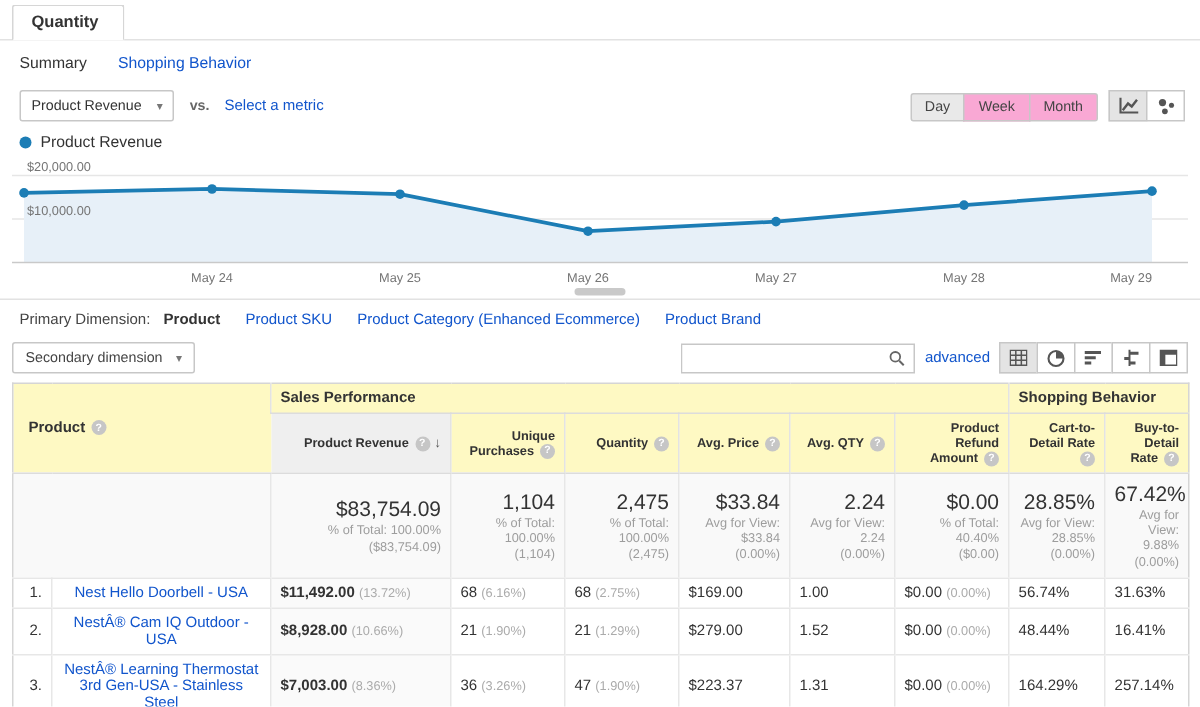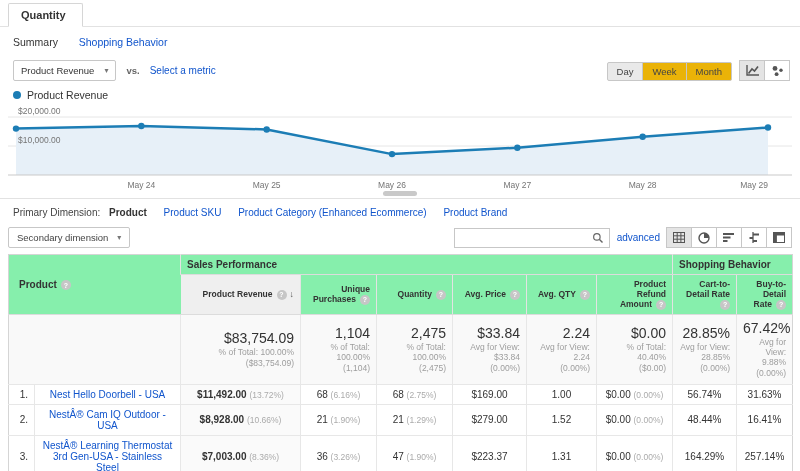--- a/index.html
+++ b/index.html
@@ -31,21 +31,21 @@
   .dd {
     display:inline-flex; align-items:center; gap:10px;
     border:1px solid #c7c7c7; border-radius:2px; background:#fff;
     padding:4px 7px; font-size:9.5px; color:#333; cursor:pointer;
   }
   .caret { font-size:8px; color:#777; }
   .vs { color:#666; font-size:9.5px; font-weight:bold; margin:0 10px; }
   .metric-right { display:flex; align-items:flex-end; gap:8px; padding-right:2px; }
   .btn-group { display:inline-flex; }
   .gbtn {
-    border:1px solid #c7c7c7; background:#eab308; color:#444; font-size:9.5px;
+    border:1px solid #c7c7c7; background:#f9a8d4; color:#444; font-size:9.5px;
     padding:3px 9px; margin-left:-1px; cursor:pointer; font-family:inherit;
   }
   .gbtn:first-child { margin-left:0; border-radius:2px 0 0 2px; }
   .gbtn:last-child { border-radius:0 2px 2px 0; }
   .gbtn.active { background:#e9e9e9; }
   .ibtn {
     border:1px solid #c7c7c7; background:#fff; width:26px; height:21px;
     display:inline-flex; align-items:center; justify-content:center;
     margin-left:-1px; cursor:pointer; padding:0;
   }
@@ -76,41 +76,41 @@
     padding:4px 8px; font-size:9.5px; color:#444; cursor:pointer; font-family:inherit;
   }
   .toolbar-right { display:flex; align-items:center; gap:7px; }
   .searchbox { display:inline-flex; align-items:center; border:1px solid #c7c7c7; height:20px; background:#fff; }
   .searchbox input { border:none; outline:none; width:132px; height:18px; padding:0 4px; font-size:10px; font-family:inherit; }
   .mag { width:22px; height:18px; display:inline-flex; align-items:center; justify-content:center; cursor:pointer; }
   .adv { font-size:10px; }
 
   
   table.ga { border-collapse:collapse; table-layout:fixed; width:784px; margin:0 8px; border:1px solid #d5d5d5; }
-  thead th { background:#86efac; border-bottom:1px solid #dcdcdc; border-left:1px solid #e3e3e3; padding:4px 6px; vertical-align:middle; }
+  thead th { background:#fef9c3; border-bottom:1px solid #dcdcdc; border-left:1px solid #e3e3e3; padding:4px 6px; vertical-align:middle; }
   thead th:first-child { border-left:none; }
   .h-group { text-align:left; font-size:10px; font-weight:bold; color:#333; height:20px; }
   .h-product { text-align:left; font-size:10px; font-weight:bold; color:#333; padding-left:10px; }
   .h-metric { text-align:right; font-size:8.5px; font-weight:bold; color:#333; height:32px; }
   .qicon {
     display:inline-flex; align-items:center; justify-content:center;
     width:10px; height:10px; border-radius:50%; background:#c6c6c6; color:#fff;
     font-size:7px; font-weight:bold; margin-left:4px; vertical-align:middle; flex:none;
   }
   .sort { color:#555; font-size:9px; margin-left:3px; cursor:pointer; }
 
   td { border-left:1px solid #e7e7e7; border-bottom:1px solid #e7e7e7; padding:4px 6px; vertical-align:middle; }
   td:first-child { border-left:none; }
   tr.totals td { background:#f9f9f9; text-align:right; padding:5px 6px 6px 6px; }
   .tv { font-size:14px; color:#333; }
   .ts { font-size:8.5px; color:#9d9d9d; margin-top:1px; }
   .c-num { text-align:right; color:#333; font-size:10px; background:#fff; }
   .c-name { text-align:center; font-size:10px; background:#fff; }
   .c-name a { color:#15c; cursor:pointer; }
-  .c-val { text-align:center; font-size:10px; color:#333; background:#fff; white-space:nowrap; }
+  .c-val { text-align:left; font-size:10px; color:#333; background:#fff; white-space:nowrap; }
   .c-rev { background:#fafafa; }
   .b { font-weight:bold; }
   .pct { color:#ababab; font-size:8.5px; }
   .sorted-h { background:#efefef; }
 </style>
 </head>
 <body>
 
 <div class="tabstrip">
   <div class="tab">Quantity</div>

